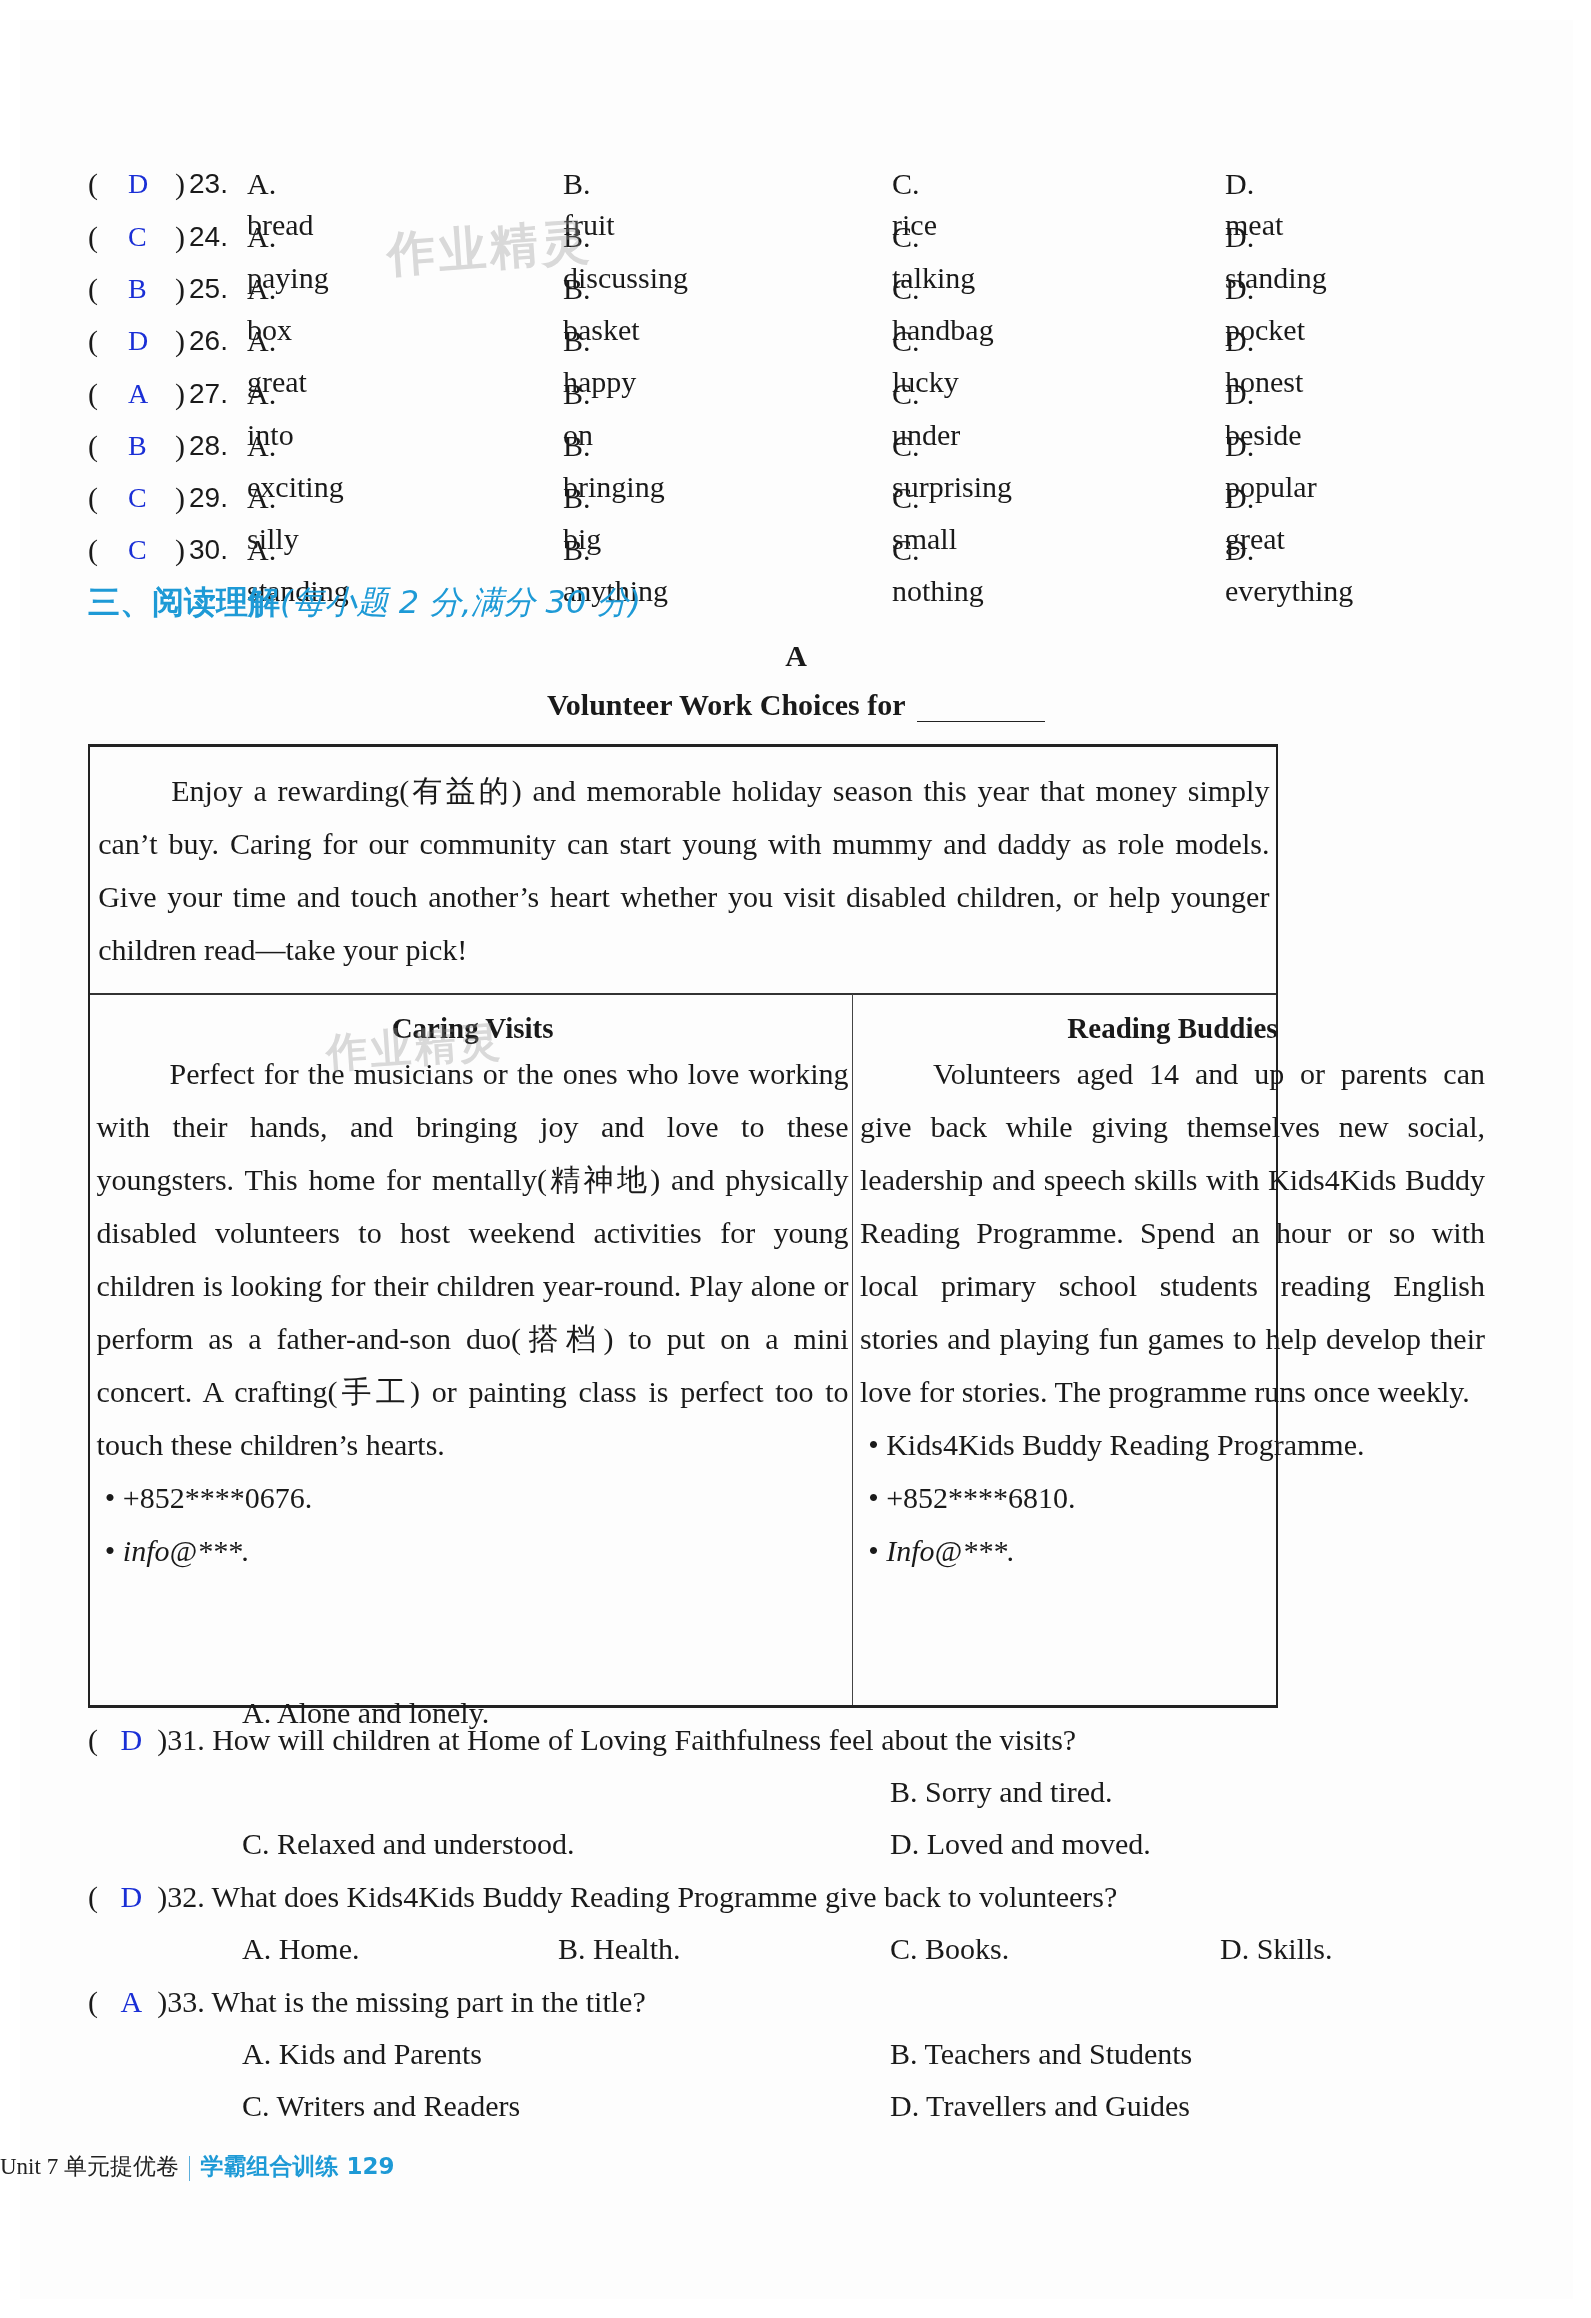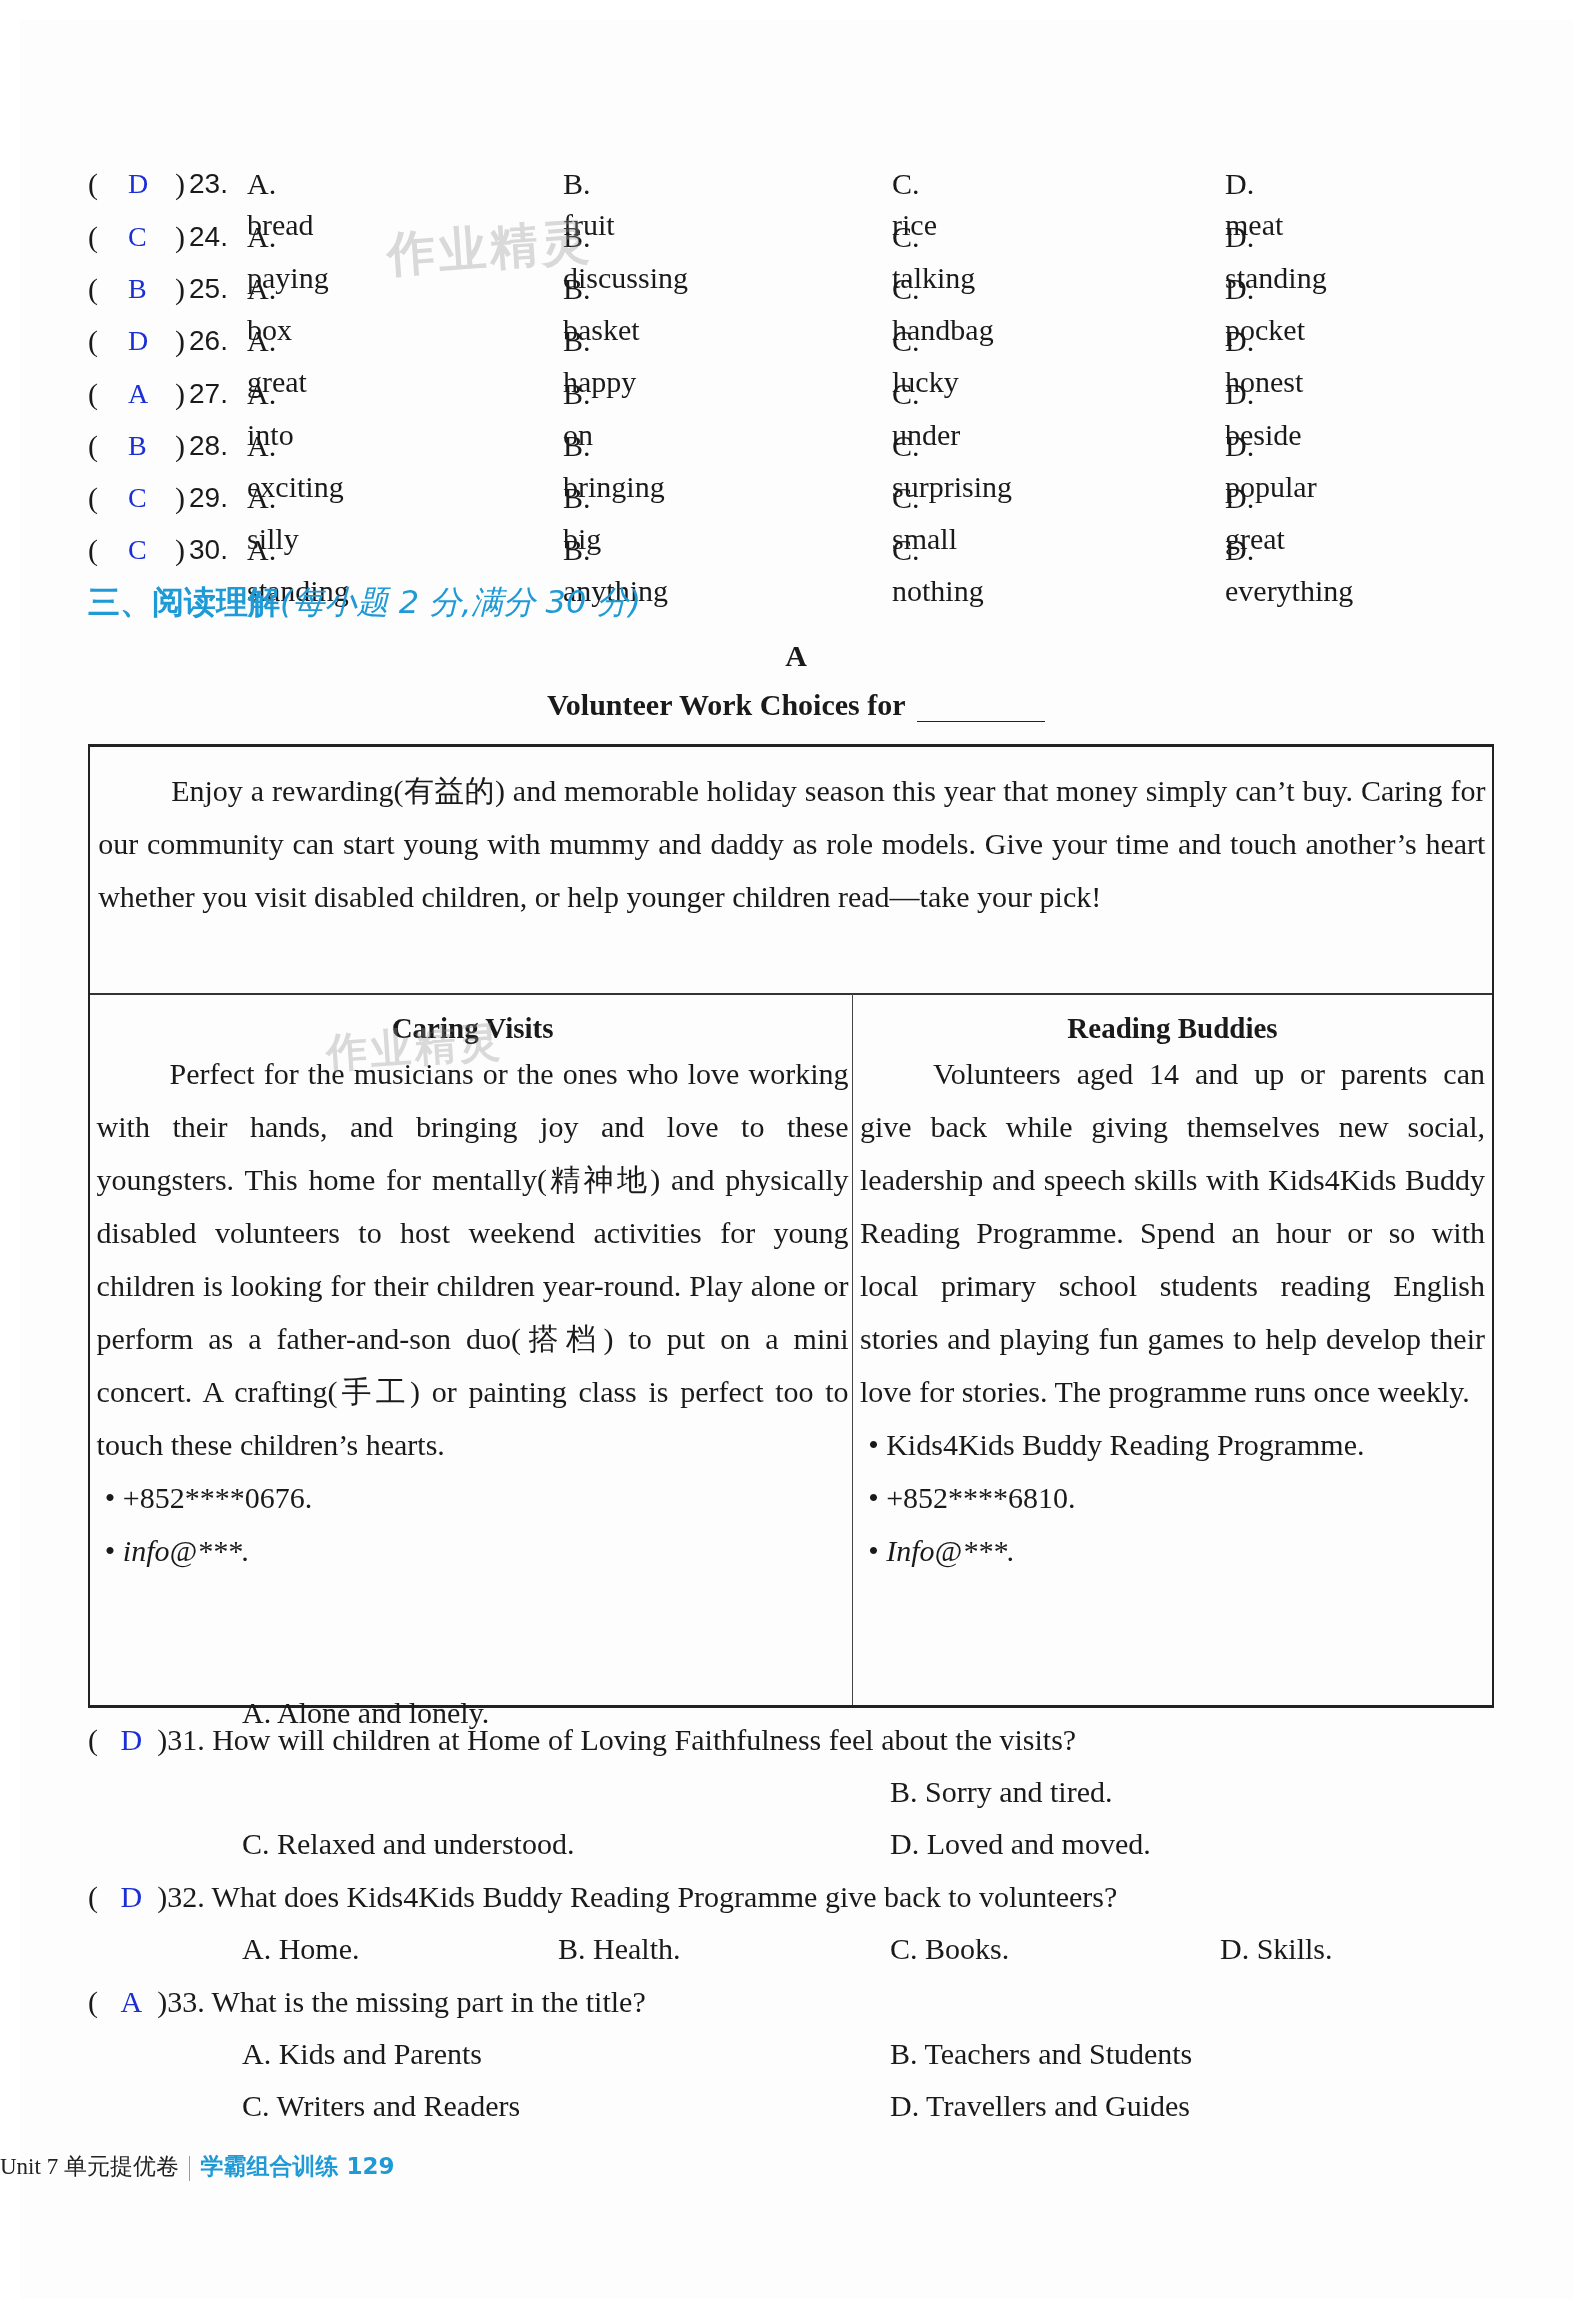--- a/index.html
+++ b/index.html
@@ -12,21 +12,21 @@
   .qnum { position:absolute; font-family:"Liberation Sans","DejaVu Sans",sans-serif; font-size:28px; }
   .opt { position:absolute; font-size:30px; }
   .section { position:absolute; left:88px; top:581px; font-family:"DejaVu Sans","Liberation Sans",sans-serif;
              font-size:32px; color:#1e9ad6; font-weight:bold; }
   .section .sub { font-weight:normal; font-style:italic; }
   .passage-letter { position:absolute; left:0; width:1592px; text-align:center; top:639px;
                     font-size:30px; font-weight:bold; }
   .passage-title { position:absolute; left:0; width:1592px; text-align:center; top:688px;
                    font-size:30px; font-weight:bold; }
   .blank { display:inline-block; width:128px; border-bottom:1.6px solid #222; height:28px; margin-left:11.5px; vertical-align:bottom; }
-  .box { position:absolute; left:88px; top:744px; width:1406px; height:964px; border:2.5px solid #222; border-top-width:3.3px; border-bottom-width:3.3px; box-sizing:border-box; }
+  .box { position:absolute; left:88px; top:744px; width:1190px; height:964px; border:2.5px solid #222; border-top-width:3.3px; border-bottom-width:3.3px; box-sizing:border-box; }
   .intro { position:absolute; left:8.2px; right:6.6px; top:16.5px; font-size:30px; line-height:53px; text-align:justify; }
   .intro p { margin:0; text-indent:73px; }
   .hdiv { position:absolute; left:0; right:0; top:246px; border-top:2.5px solid #333; }
   .vdiv { position:absolute; left:762px; top:247px; bottom:0; border-left:1.6px solid #444; }
   .col { position:absolute; top:262px; font-size:30px; line-height:53px; }
   .col.left { left:6.6px; width:752px; }
   .col.right { left:770px; width:625px; }
   .col h3 { margin:0; text-align:center; font-size:29px; font-weight:bold; line-height:38px; }
   .col .body { text-align:justify; text-align-last:left; }
   .col .body p { margin:0; text-indent:73px; }

